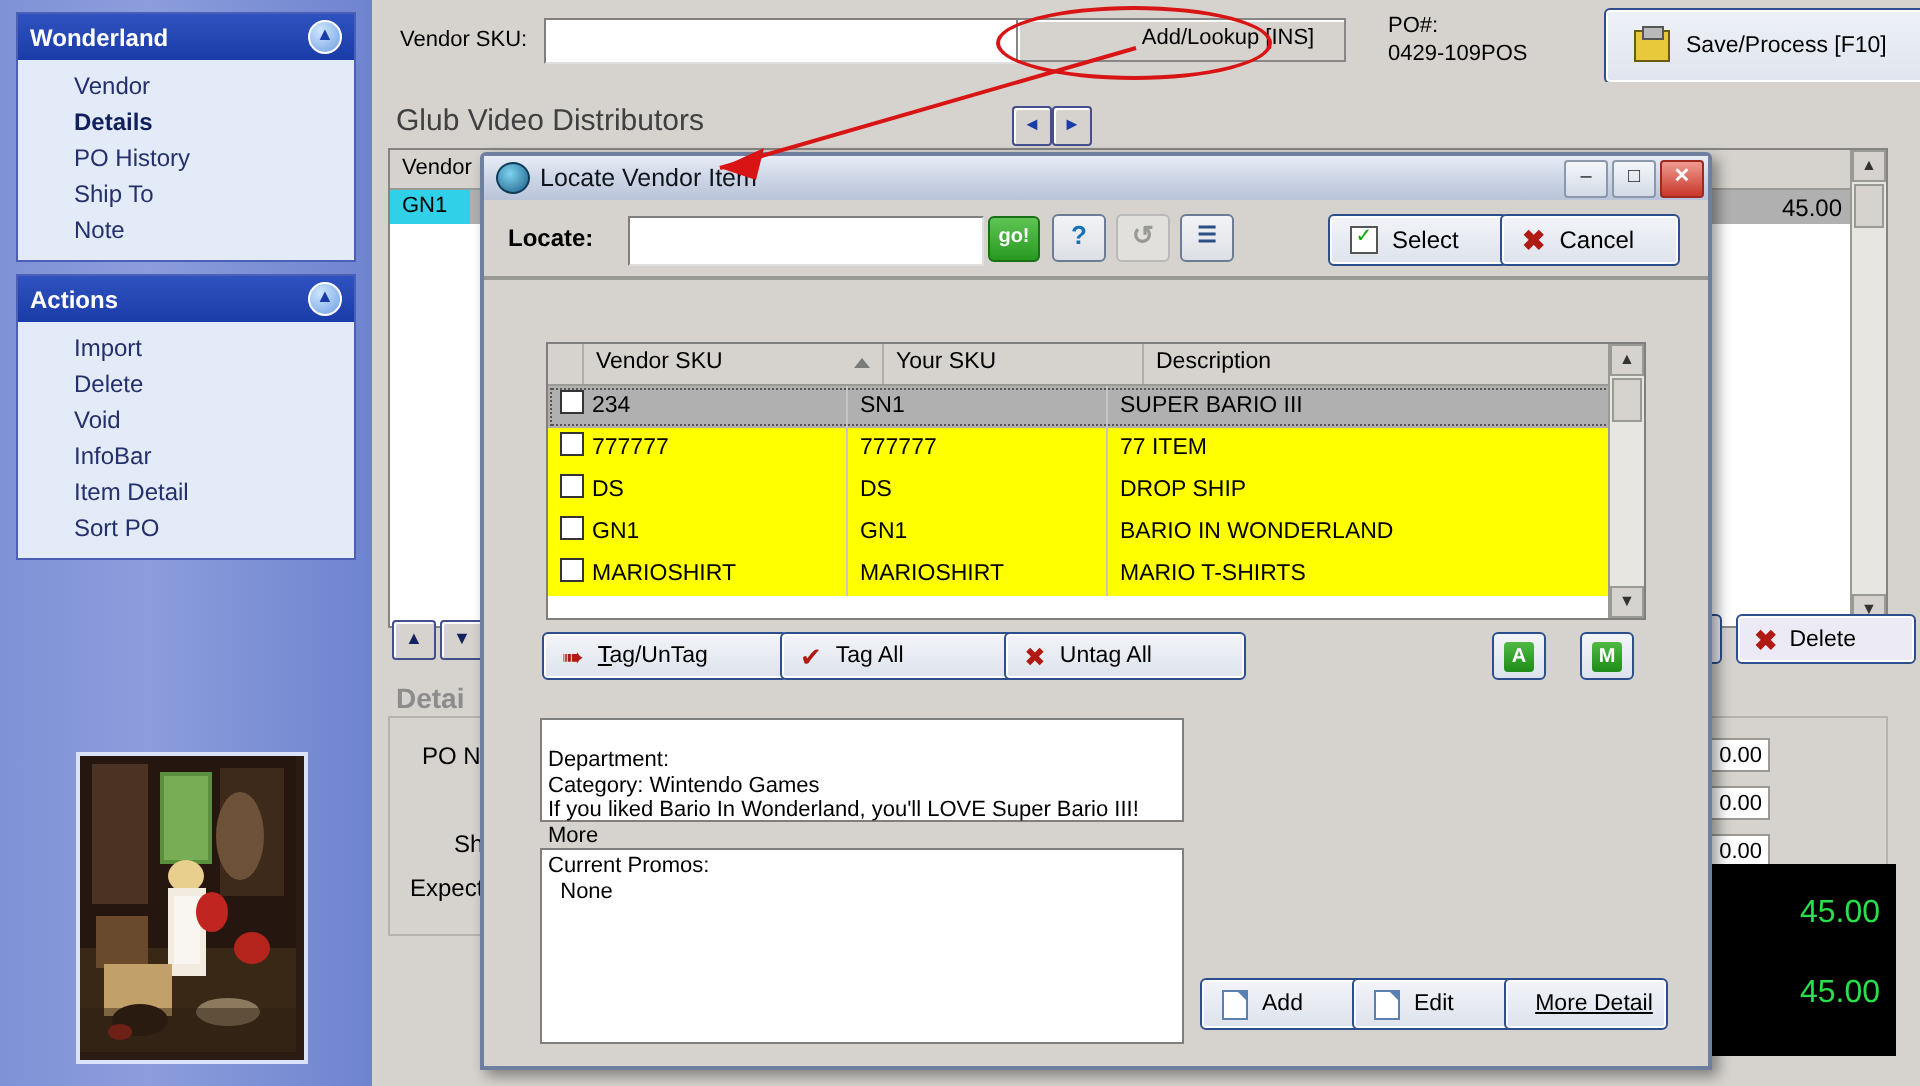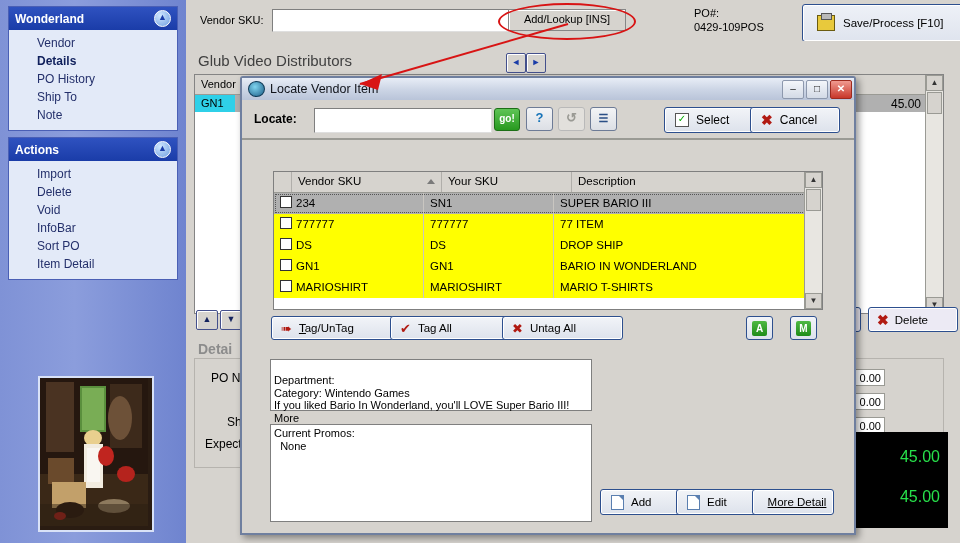--- a/index.html
+++ b/index.html
@@ -35,21 +35,21 @@
   
   #topbar{left:186px;top:0;width:774px;height:41px;
     background:#d6d3ce;border-bottom:2px solid #9a9a94;}
   #vsku-label{left:200px;top:14px;font-size:11px;color:#000;}
   #vsku-input{left:272px;top:9px;width:232px;height:19px;
     background:#fff;border:1px solid #7f7f7f;border-right-color:#dfdfdf;
     border-bottom-color:#dfdfdf;}
   #addlookup{left:508px;top:9px;width:116px;height:20px;
     background:#d6d3ce;border:1px solid #868686;
     font-size:11px;text-align:center;line-height:19px;color:#000;
-    box-shadow:inset 1px 1px 0 #fff;}
+    box-shadow:inset 1px 1px 0 #fff;padding-left:47px;}
   #ellipse{left:498px;top:3px;width:134px;height:33px;
     border:2px solid #d81414;border-radius:50%;pointer-events:none;}
   #po-label{left:694px;top:6px;font-size:11px;color:#000;line-height:14px;}
   #saveproc{left:802px;top:4px;width:153px;height:36px;
     background:linear-gradient(to bottom,#eef1f7,#dfe4ee);
     border:1px solid #2d4f8e;border-radius:3px;
     display:flex;align-items:center;gap:8px;padding-left:14px;
     font-size:11.5px;color:#000;box-shadow:inset 0 0 0 1px #fff;}
   .disk{width:16px;height:14px;background:#e8c93c;border:1px solid #6b5c10;
     position:relative;}
@@ -219,22 +219,22 @@
   <div class="panel">
     <div class="panel-head">
       <span>Actions</span>
       <span class="chev">▲</span>
     </div>
     <div class="panel-body">
       <a href="#">Import</a>
       <a href="#">Delete</a>
       <a href="#">Void</a>
       <a href="#">InfoBar</a>
+      <a href="#">Item Detail</a>
       <a href="#">Sort PO</a>
-      <a href="#">Item Detail</a>
     </div>
   </div>
 </div>
 
 <div class="abs" id="thumbwrap">
   <div id="thumb">
     <svg width="108" height="148" viewBox="0 0 108 148">
       <rect width="108" height="148" fill="#25170f"></rect>
       <rect x="6" y="4" width="28" height="70" fill="#4a3322"></rect>
       <rect x="40" y="8" width="26" height="46" fill="#5a8f3d"></rect>

